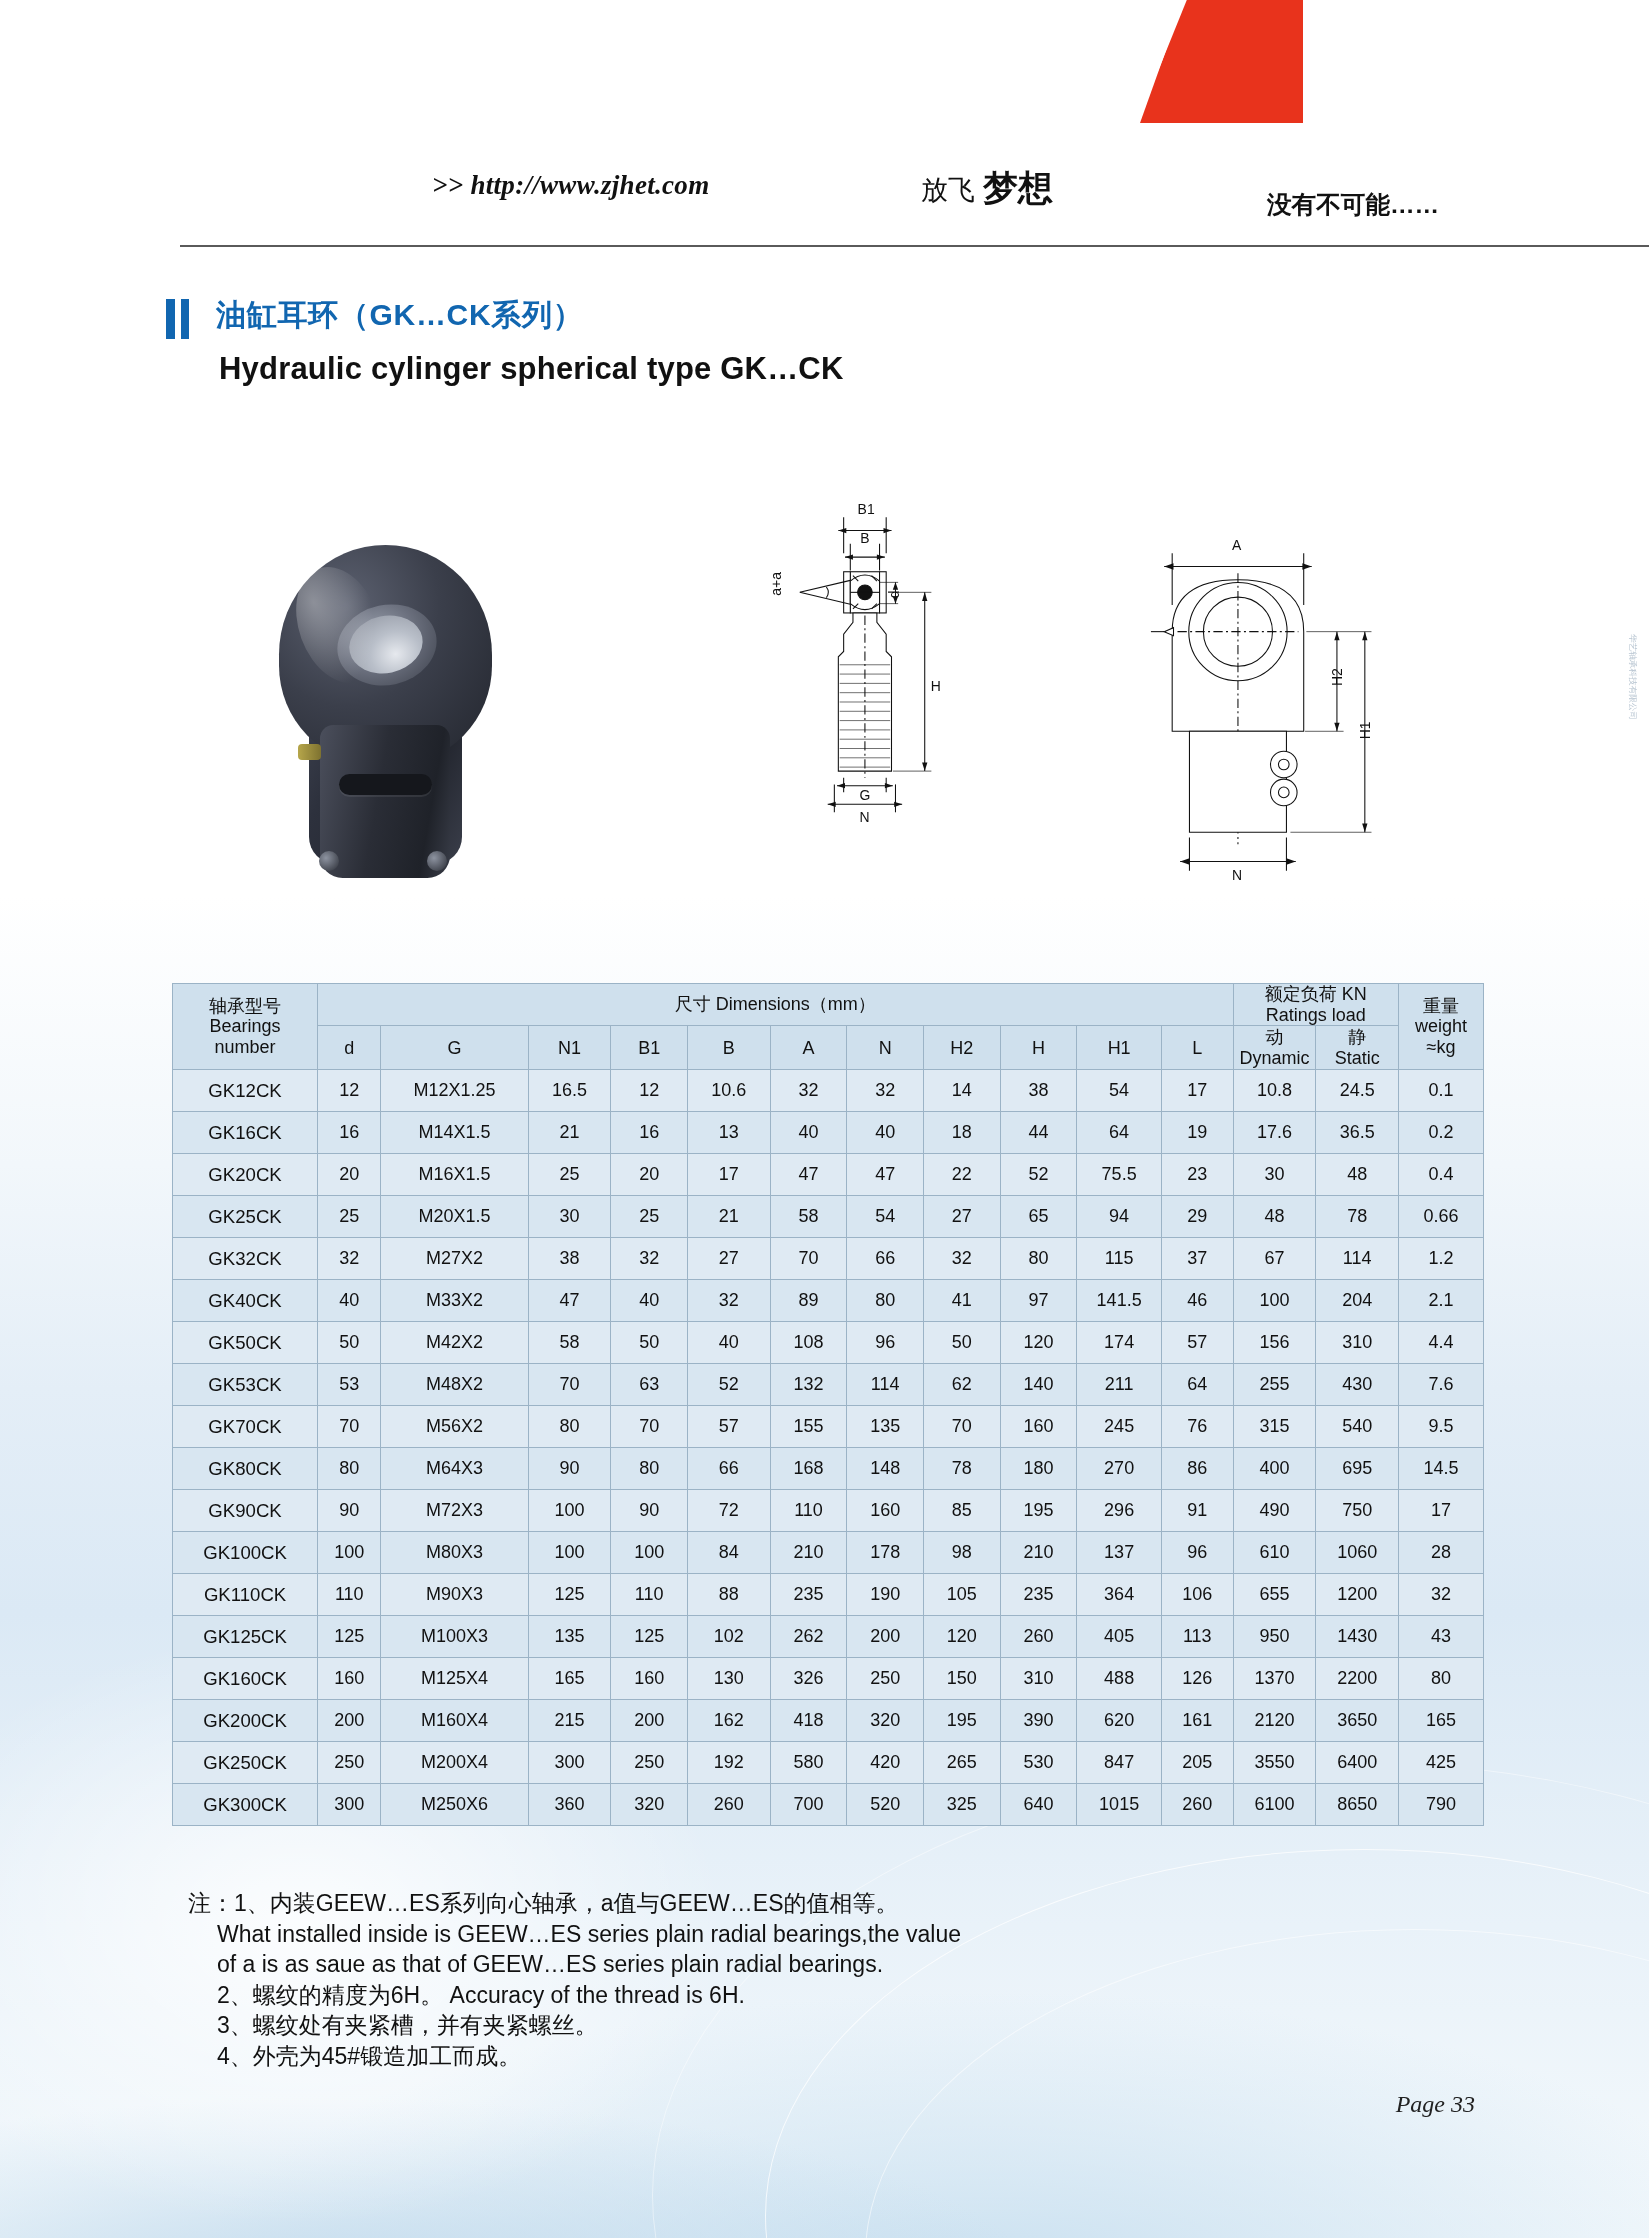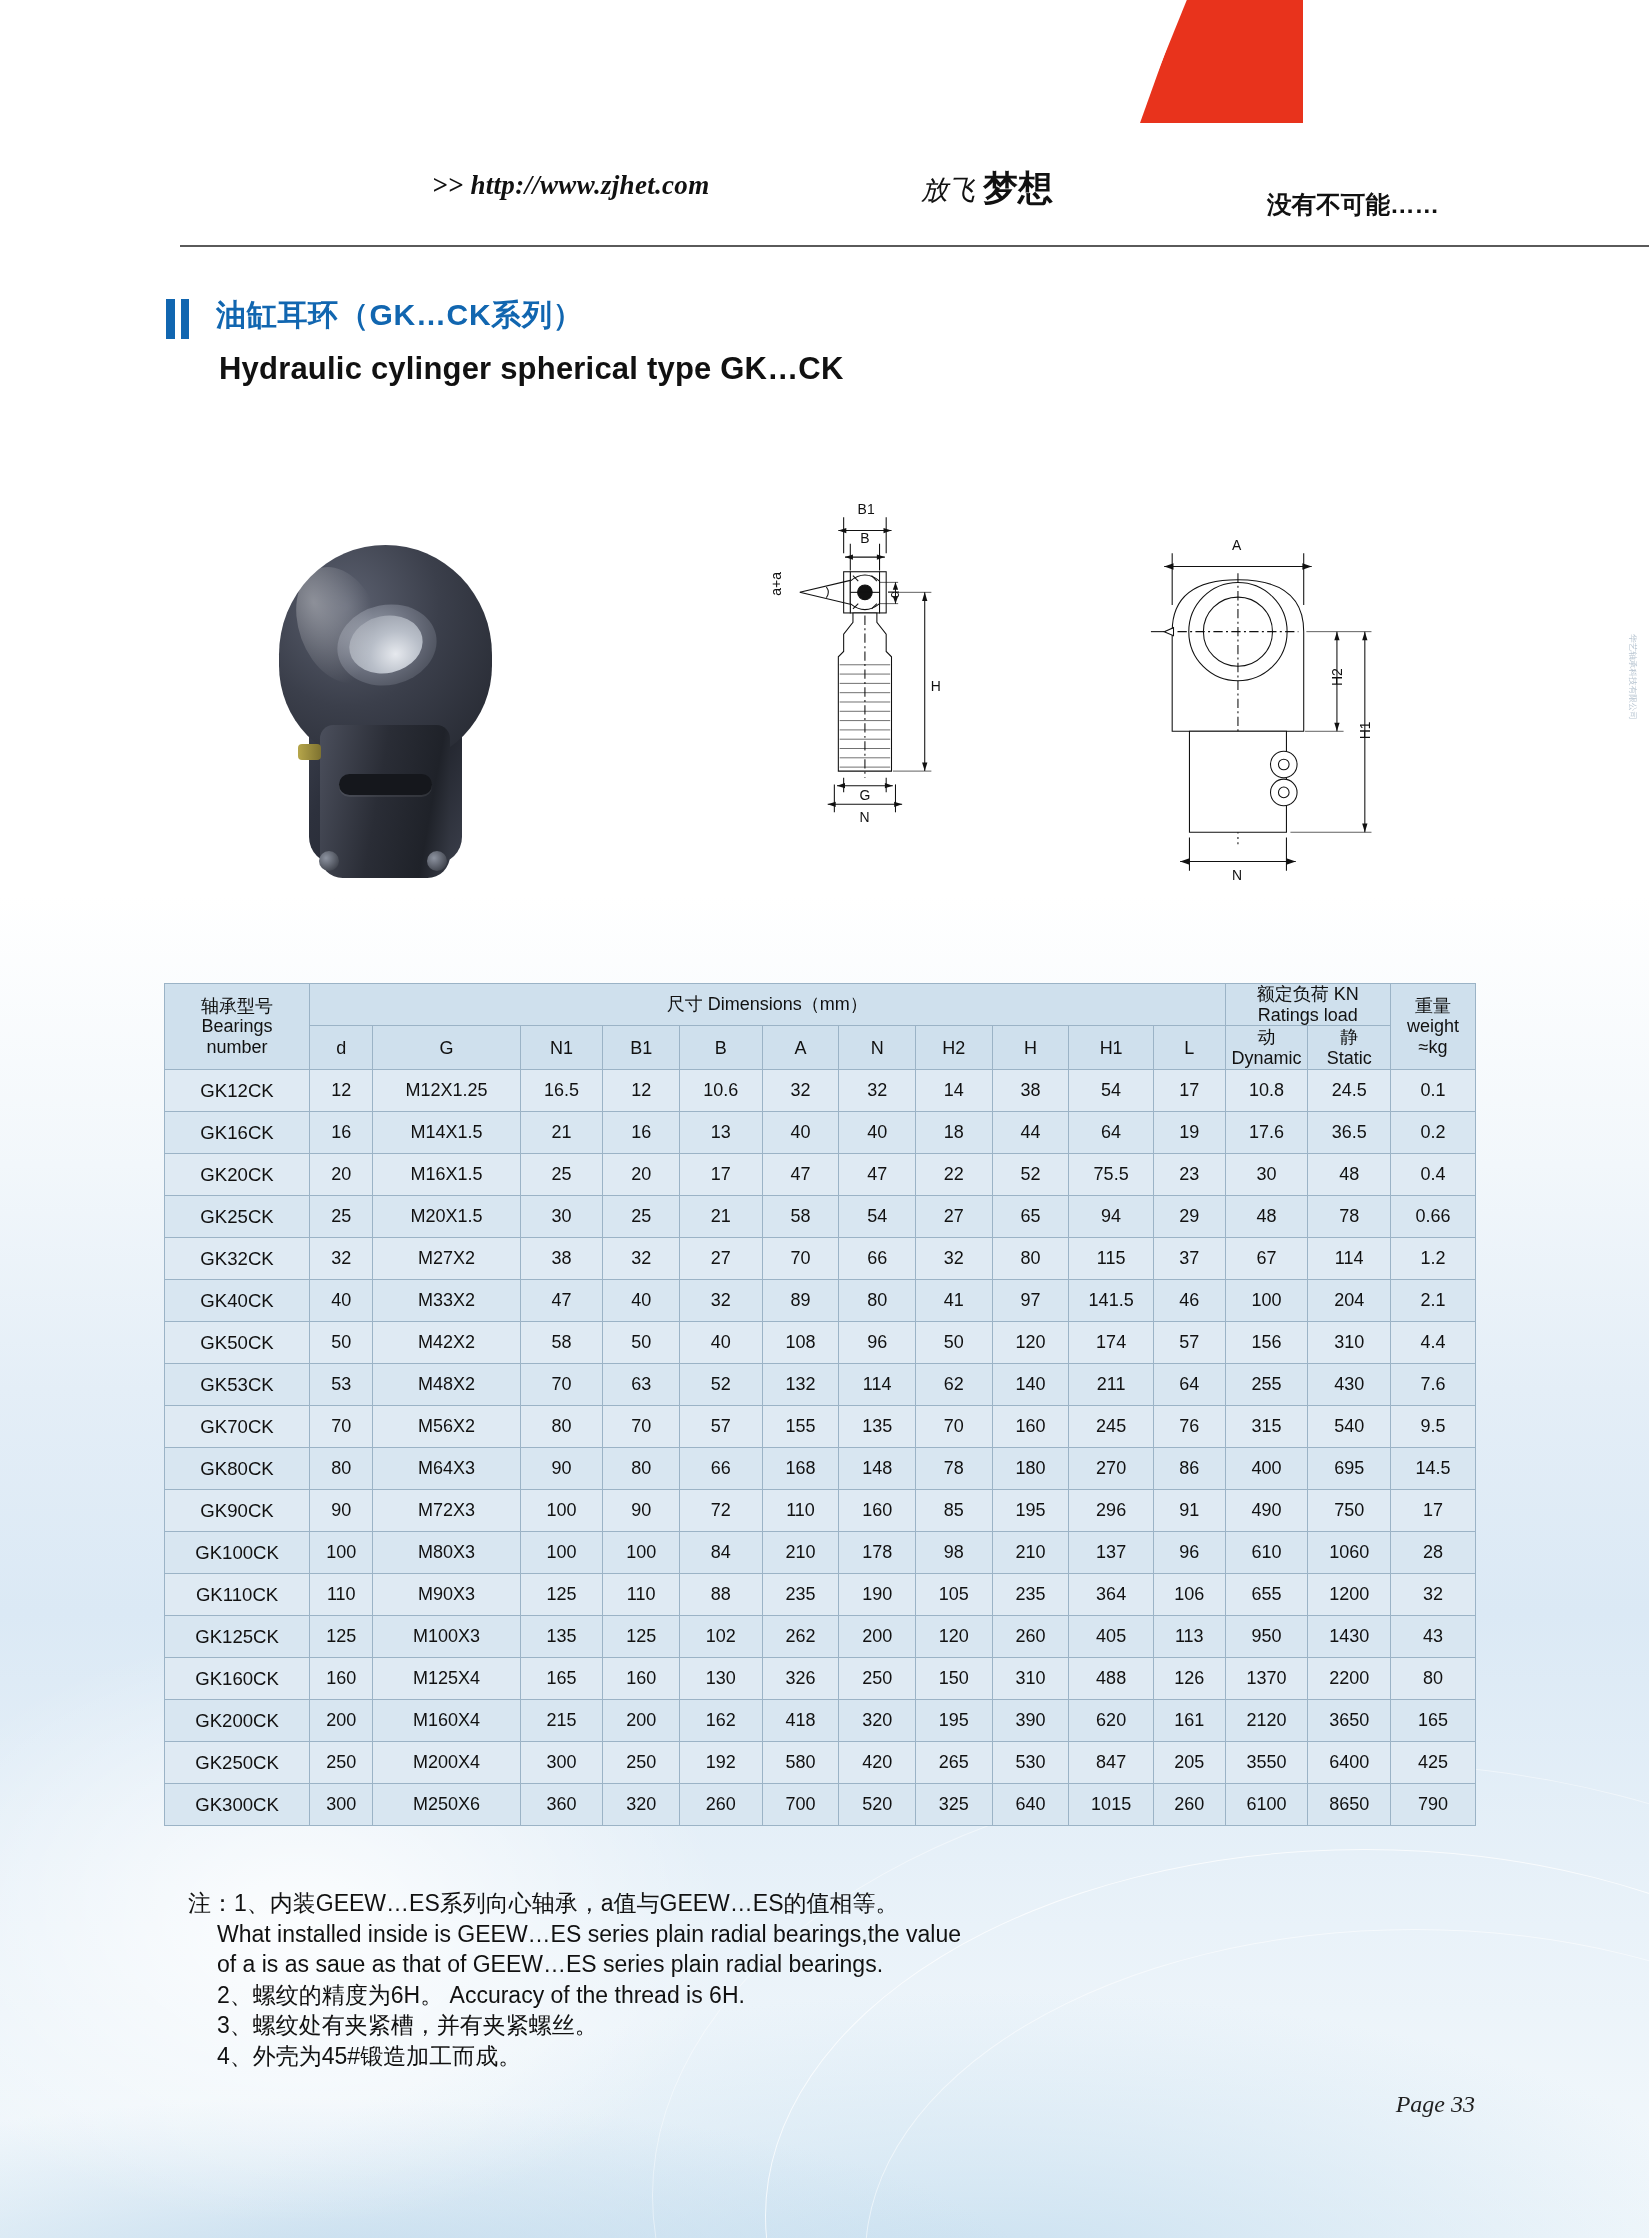--- a/index.html
+++ b/index.html
@@ -53,21 +53,21 @@
   }
   .hdr-url {
     position:absolute; left:432px; top:170px;
     font-family:"Liberation Serif", serif;
     font-weight:bold; font-style:italic;
     font-size:27px; color:#111; letter-spacing:0.3px;
     white-space:nowrap;
   }
   .hdr-cn1 {
     position:absolute; left:921px; top:172px;
-    font-size:27px; color:#111; white-space:nowrap;font-style:italic;
+    font-size:27px; color:#111; white-space:nowrap;
   }
   .hdr-cn2 {
     position:absolute; left:983px; top:165px;
     font-size:35px; font-weight:bold; color:#111; white-space:nowrap;
   }
   .hdr-cn3 {
     position:absolute; left:1267px; top:188px;
     font-size:24.6px; font-weight:bold; color:#111; white-space:nowrap;
   }
 
@@ -143,21 +143,21 @@
     background:radial-gradient(ellipse at 30% 25%, rgba(255,255,255,0.35) 0%, rgba(255,255,255,0) 70%);
     border-radius:50%;
     transform:rotate(-20deg);
   }
 
   
   .dwg { position:absolute; }
   .dwg svg { display:block; }
 
   
-  .tbl-wrap { position:absolute; left:164px; top:983px; width:1468px; }
+  .tbl-wrap { position:absolute; left:172px; top:983px; width:1468px; }
   table.spec {
     border-collapse:collapse; width:1312px;
     background:#dbe8f2;
     font-size:18px; color:#111;
   }
   table.spec th, table.spec td {
     border:1px solid #9bb3c6;
     text-align:center;
     padding:0;
     height:41px;

